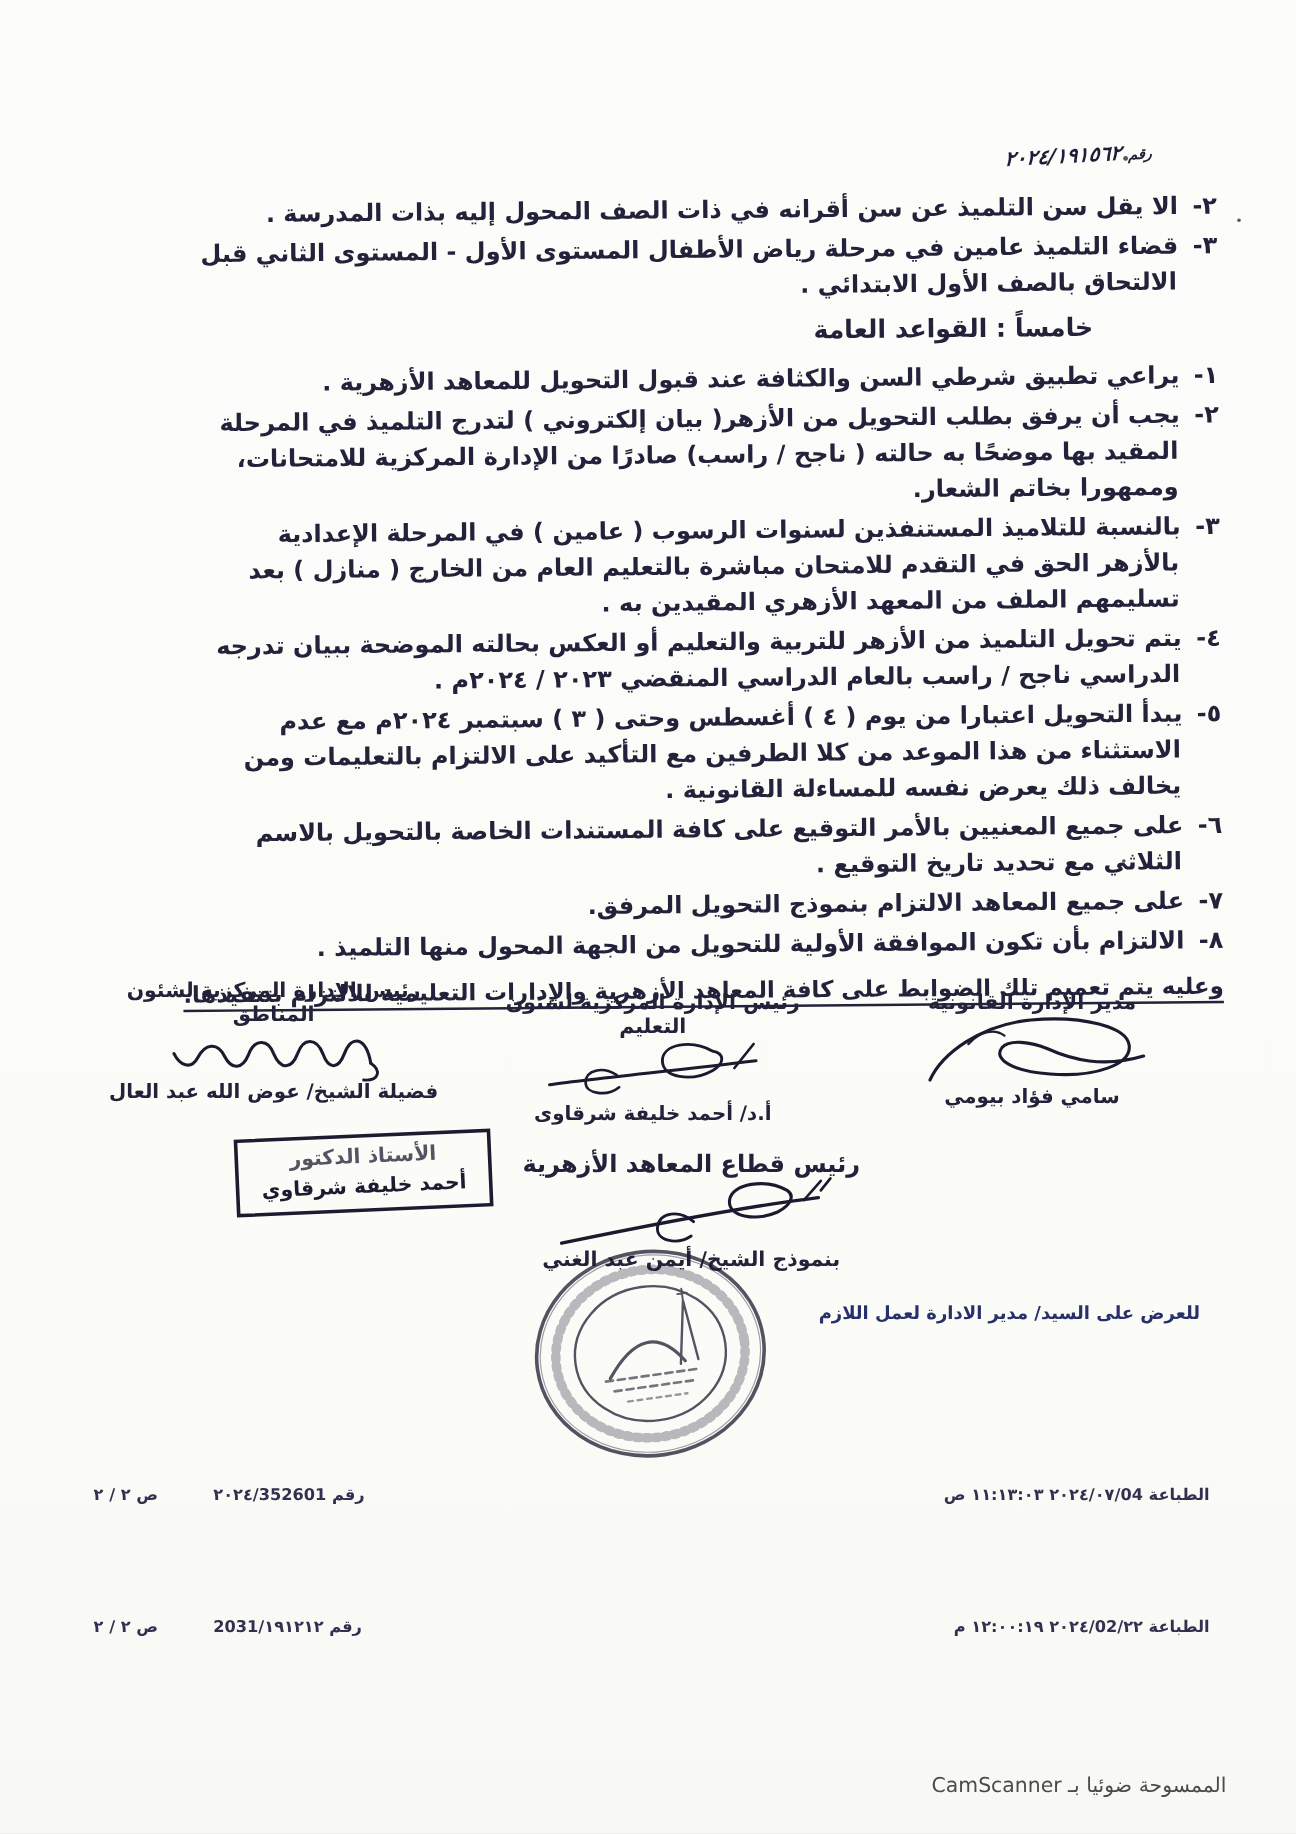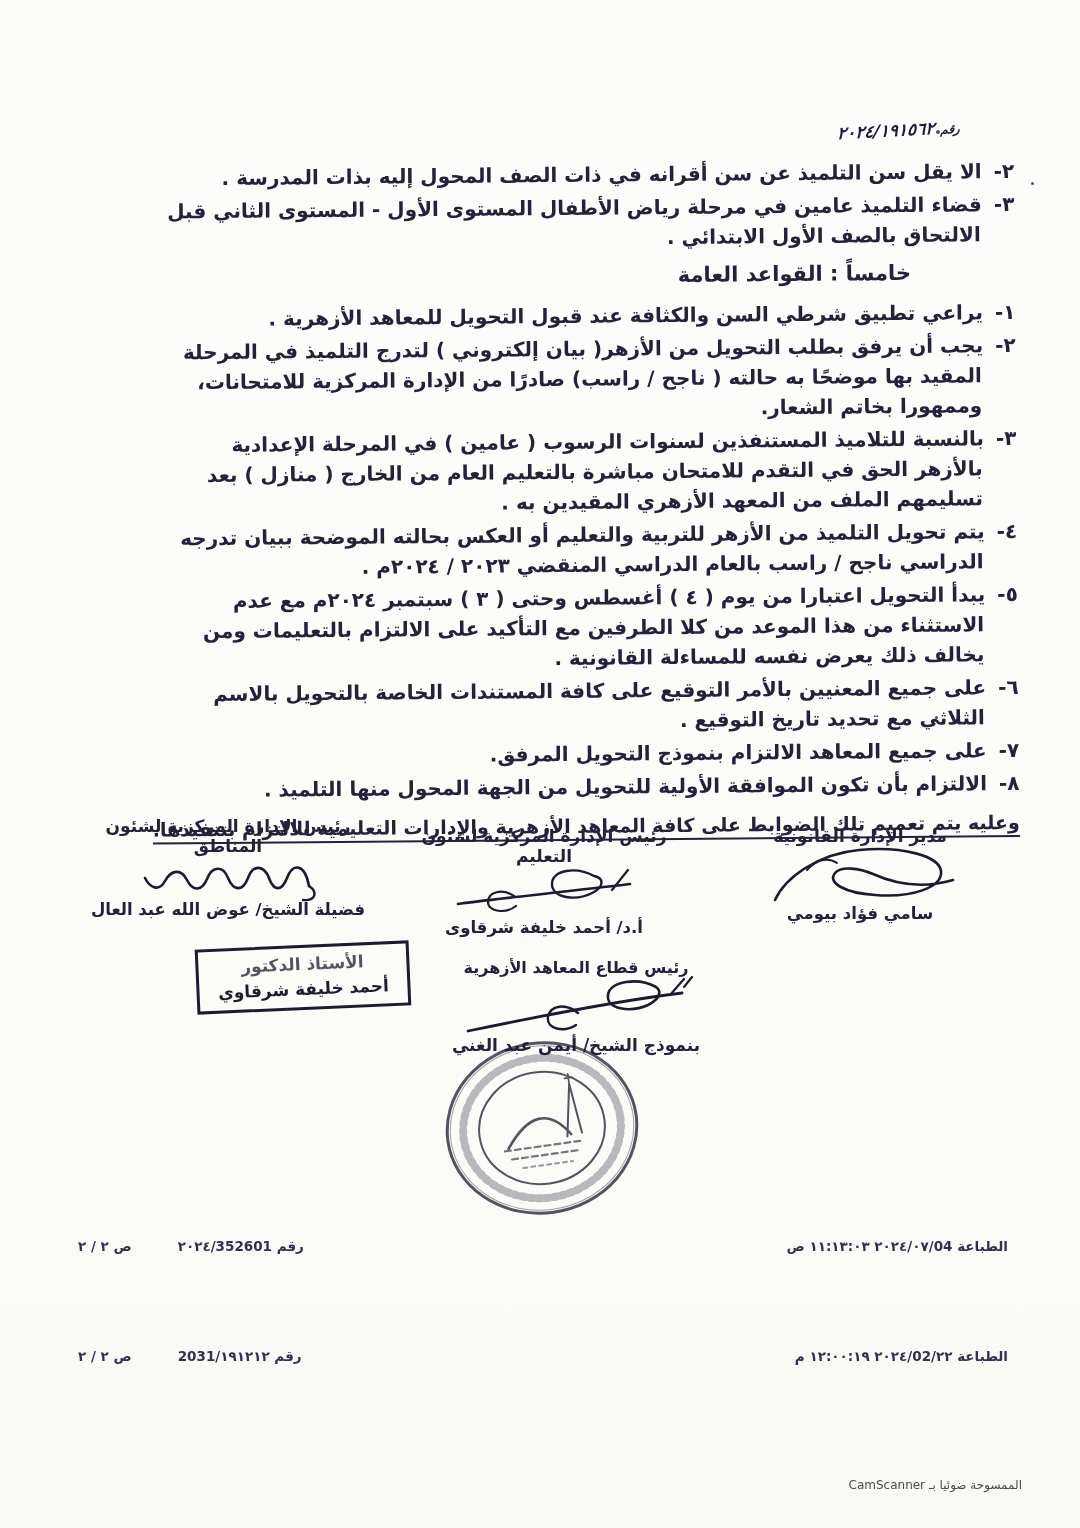--- a/index.html
+++ b/index.html
@@ -48,42 +48,42 @@
     position:absolute; top:945px; left:196px; width:214px;
     border:3px solid #1c1c30; padding:4px 8px 6px 8px;
     transform:rotate(-2.5deg); text-align:center;
     font-size:17px; font-weight:700; color:#1c1c30; line-height:1.45;
   }
   .stamp-box .l1 { opacity:.75; }
   
   .sector {
     position:absolute; top:958px; left:402px; width:348px; text-align:center;
   }
-  .sector-title { font-size:16px; font-weight:700; }
+  .sector-title { font-size:20px; font-weight:700; }
   .sector svg { display:block; margin:-4px auto -10px auto; }
   .sector-name { font-size:17px; font-weight:700; }
   
   .seal { position:absolute; top:1032px; left:436px; opacity:.88; }
   
   .notes {
     position:absolute; top:1082px; right:80px; text-align:right;
     font-size:15px; font-weight:700; color:#27306b; line-height:1.6;
   }
   
   .footer {
     position:absolute; left:78px; right:72px;
     display:flex; justify-content:space-between; direction:rtl;
     font-size:13.5px; font-weight:700; color:#31314f;
   }
   .f1 { top:1238px; } .f2 { top:1348px; }
   .footer .left-group { display:flex; gap:46px; direction:rtl; }
   
   .camscanner {
     position:absolute; top:1478px; right:58px;
-    font-size:12px; color:#4a4a4a; direction:rtl;
+    font-size:17px; color:#4a4a4a; direction:rtl;
   }
   
   .speck { position:absolute; background:#55555f; border-radius:50%; }
   .sp1 { top:130px; right:140px; width:4px; height:4px; }
   .sp2 { top:182px; right:46px; width:3px; height:3px; }
   .sp3 { top:716px; right:142px; width:3px; height:3px; }
   svg path, svg ellipse { fill:none; stroke:#1b1b30; stroke-linecap:round; }
 </style>
 </head>
 <body>
@@ -185,20 +185,21 @@
       <ellipse cx="106" cy="96" rx="79" ry="70" stroke-width="8" stroke-dasharray="3 5" opacity="0.4"></ellipse>
       <path d="M70,112 Q106,64 134,106" stroke-width="2.6"></path>
       <path d="M130,108 L139,56 L145,106" stroke-width="2"></path>
       <path d="M139,56 L139,46 M135,50 L143,50" stroke-width="1.6"></path>
       <path d="M66,114 L146,114 M72,123 L140,123" stroke-width="2.2" stroke-dasharray="6 4" opacity="0.8"></path>
       <path d="M82,133 L132,133" stroke-width="2" stroke-dasharray="4 4" opacity="0.6"></path>
     </g>
   </svg>
 
   <div class="notes">
+    <div>للعرض على السيد/ مدير الادارة لعمل اللازم</div>
   </div>
 
   <div class="footer f1">
     <span>الطباعة ٢٠٢٤/٠٧/04 ١١:١٣:٠٣ ص</span>
     <span class="left-group">
       <span>رقم ٢٠٢٤/352601</span>
       <span>ص ٢ / ٢</span>
     </span>
   </div>
 

